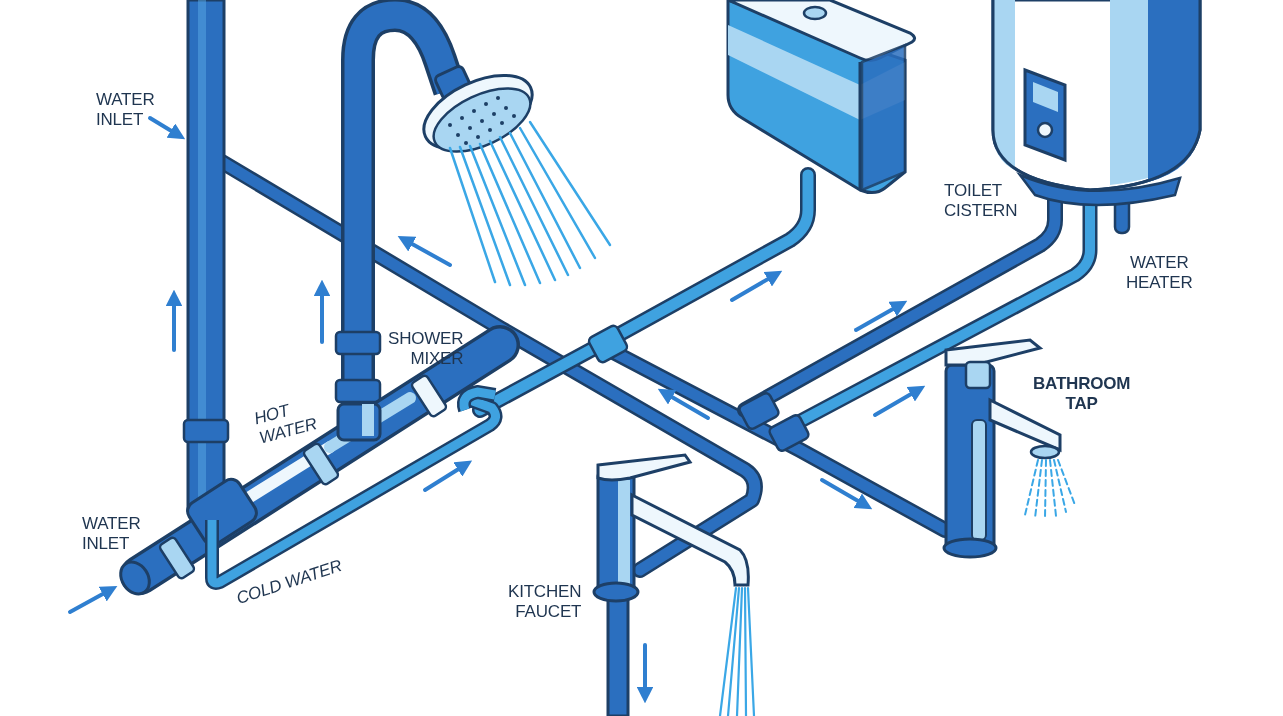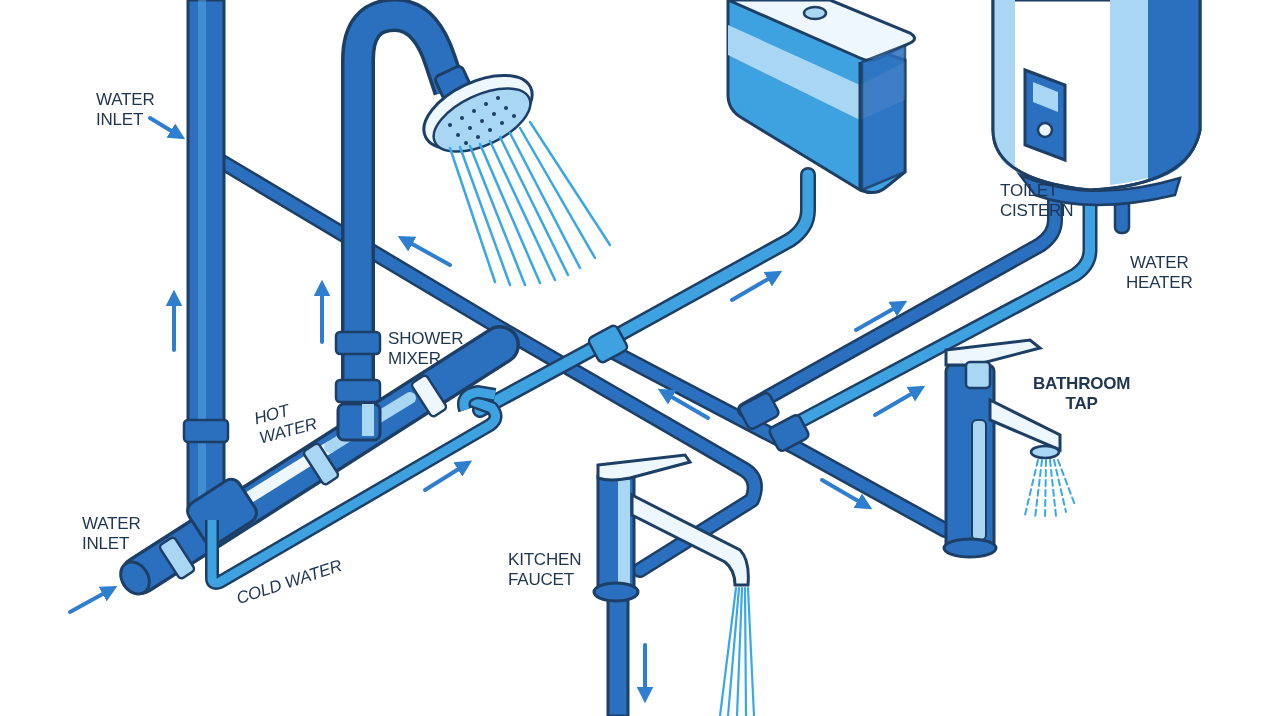--- a/index.html
+++ b/index.html
@@ -199,36 +199,36 @@
 
 <div class="label italic" style="left:252px;top:410px;transform:rotate(-15deg);transform-origin:left top;">
   <span>HOT</span>
   <span>WATER</span>
 </div>
 
 <div class="label italic" style="left:234px;top:590px;transform:rotate(-18deg);transform-origin:left top;">
   <span>COLD WATER</span>
 </div>
 
-<div class="label" style="left:388px;top:329px;">
+<div class="label" style="left:388px;top:329px;text-align:right;">
   <span>SHOWER</span>
   <span>MIXER</span>
 </div>
 
-<div class="label" style="left:1000px;top:181px;">
+<div class="label" style="left:944px;top:181px;">
   <span>TOILET</span>
   <span>CISTERN</span>
 </div>
 
 <div class="label center" style="left:1126px;top:253px;">
   <span>WATER</span>
   <span>HEATER</span>
 </div>
 
 <div class="label center" style="left:1033px;top:374px;font-weight:bold;">
   <span>BATHROOM</span>
   <span>TAP</span>
 </div>
 
-<div class="label" style="left:508px;top:550px;">
+<div class="label" style="left:508px;top:582px;text-align:right;">
   <span>KITCHEN</span>
   <span>FAUCET</span>
 </div>
 
 </body></html>

